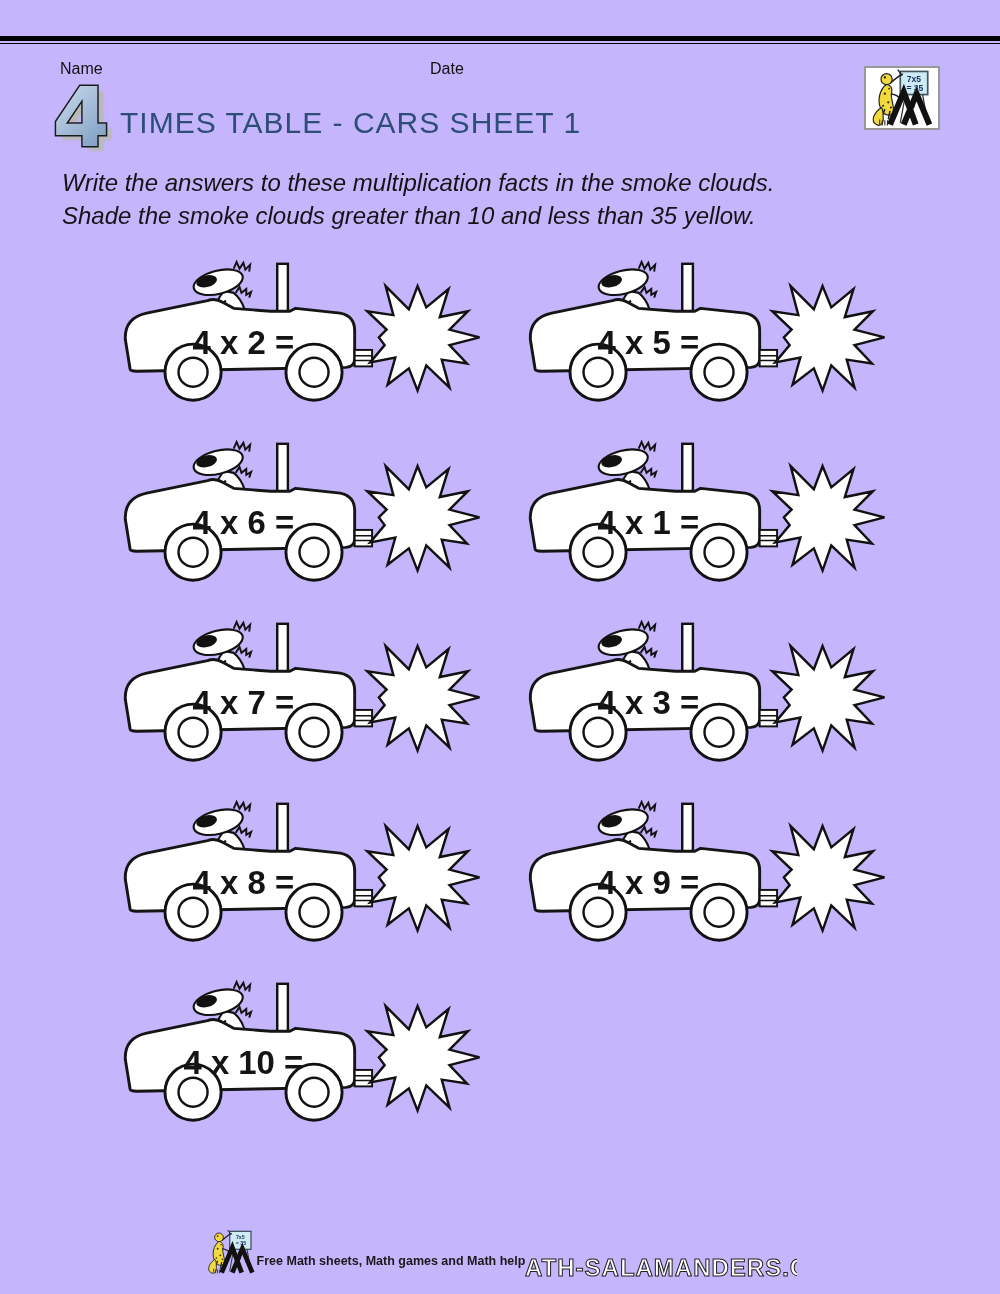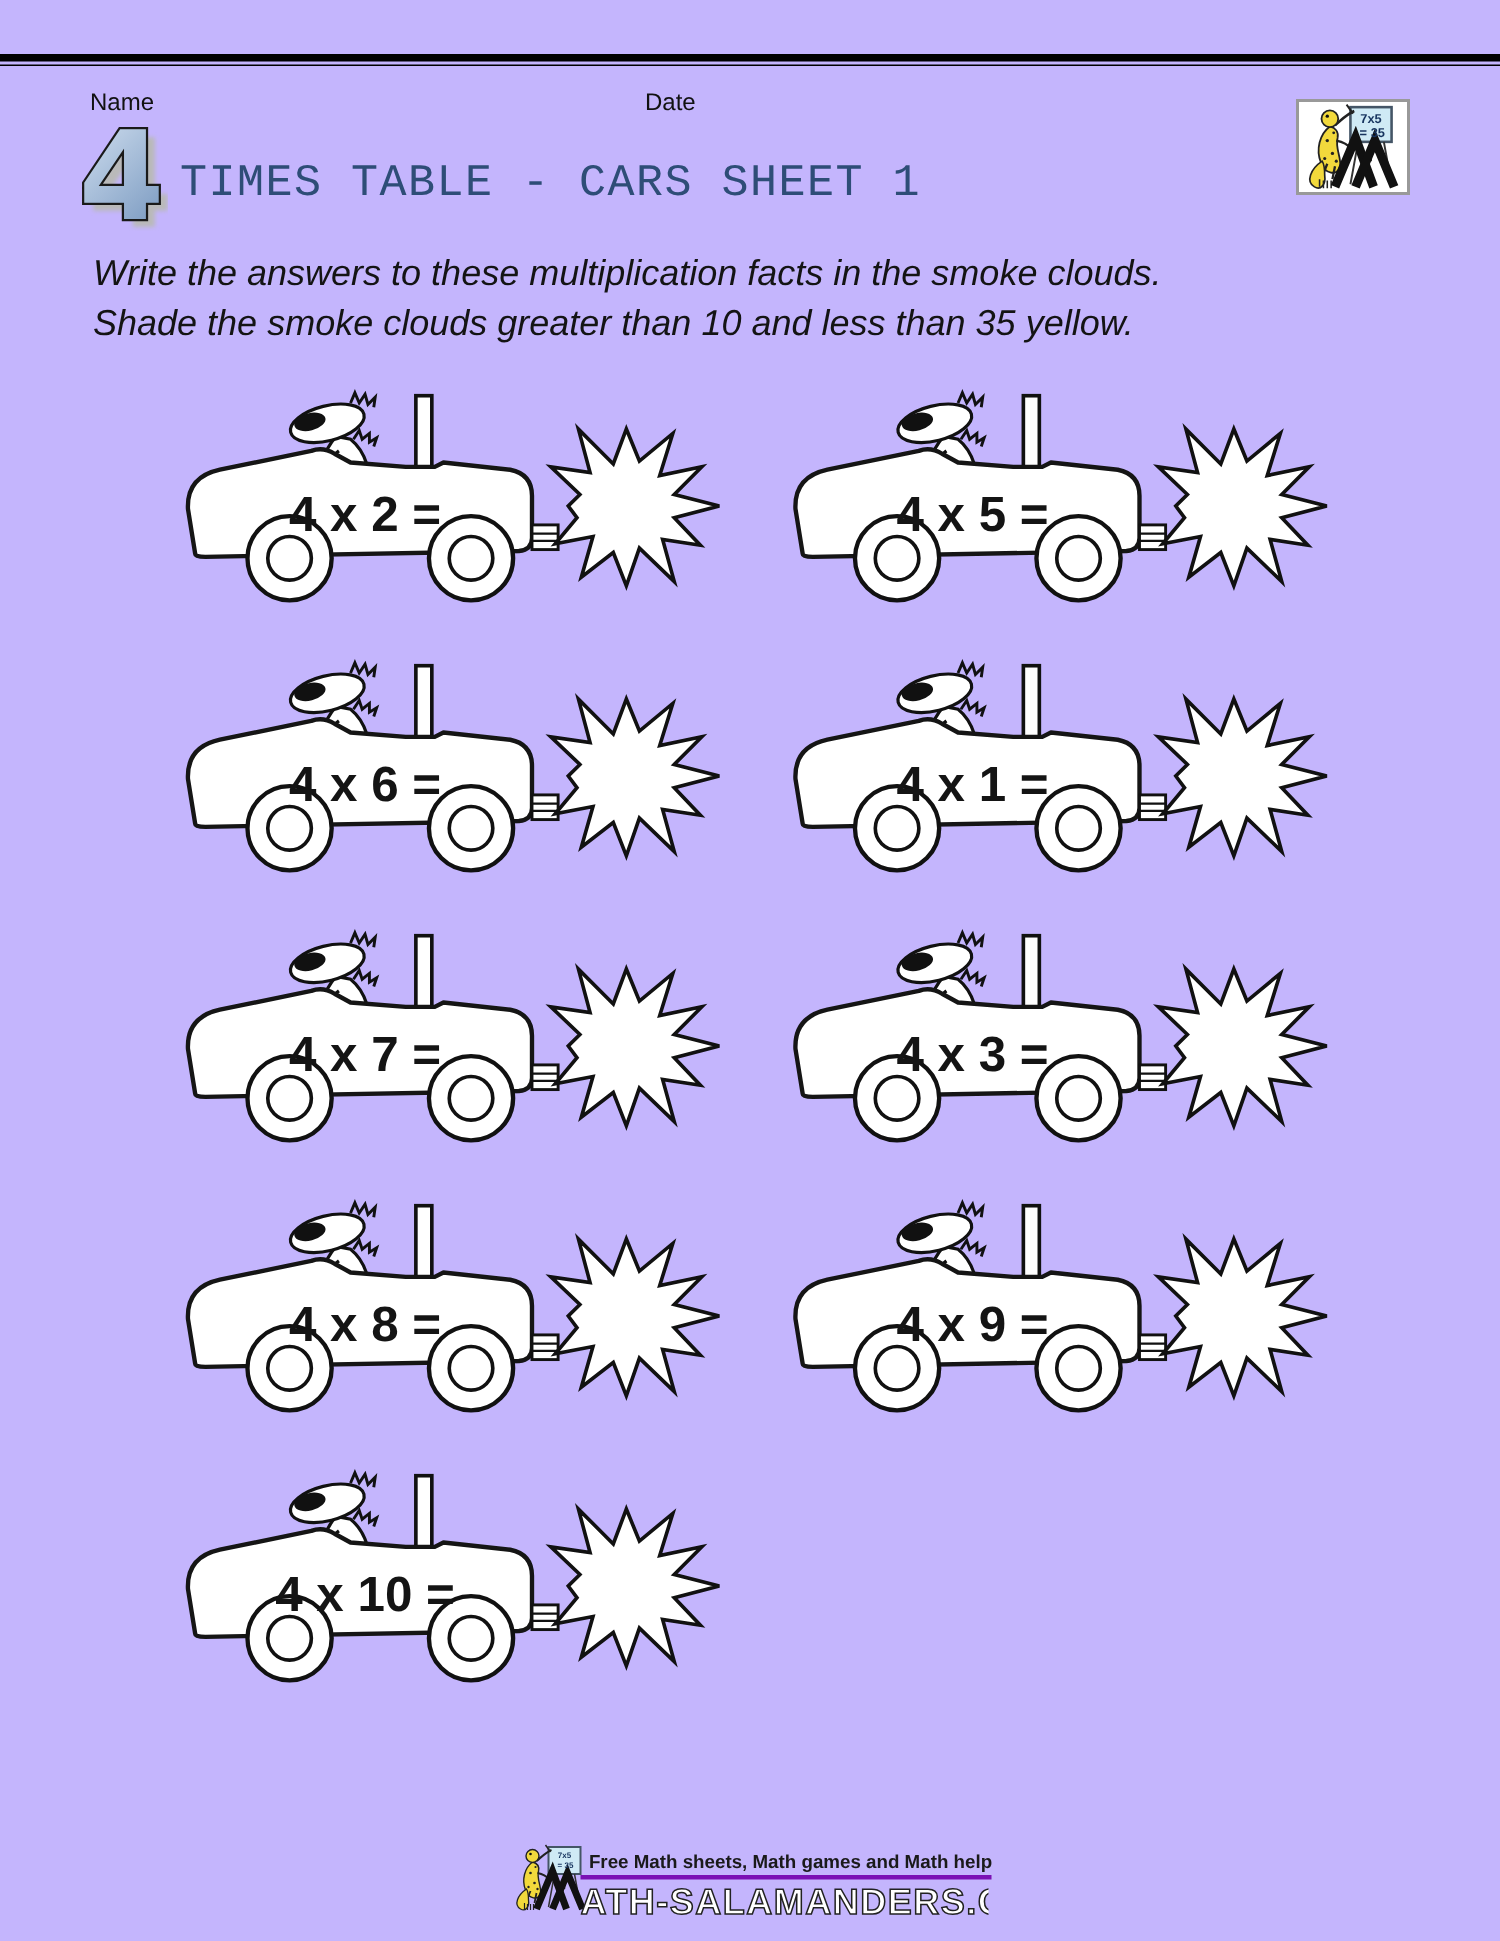--- a/index.html
+++ b/index.html
@@ -10,36 +10,36 @@
   .top-rule-thin{position:absolute;top:43px;left:0;width:1000px;height:1px;background:#000;}
 
   .name-label{position:absolute;top:60px;left:60px;font-size:16px;color:#111;}
   .date-label{position:absolute;top:60px;left:410px;font-size:16px;color:#111;margin-left:20px;}
 
   .corner-logo{position:absolute;top:66px;left:864px;width:76px;height:64px;background:#fff;
                border:2px solid #999;box-sizing:border-box;}
   .corner-logo svg{display:block;width:100%;height:100%;}
 
   .big-num{position:absolute;top:82px;left:50px;width:62px;height:72px;}
-  .page-title{position:absolute;top:106px;left:120px;font-family:Liberation Mono, monospace;
+  .page-title{position:absolute;top:106px;left:120px;font-family:Liberation Sans, sans-serif;
               font-size:30px;letter-spacing:1px;color:#2e4d77;white-space:nowrap;}
 
   .instructions{position:absolute;top:166px;left:62px;font-size:24px;font-style:italic;
                 font-weight:500;color:#141414;line-height:33px;white-space:nowrap;}
 
   .cars-grid{position:absolute;top:258px;left:112px;display:grid;
              grid-template-columns:375px 375px;column-gap:33px;grid-auto-rows:150px;row-gap:16px;gap:30px;}
   .cell{width:375px;height:150px;}
   .cell svg{display:block;width:375px;height:150px;}
   .car-label{font-family:"Liberation Sans",sans-serif;font-size:34px;font-weight:600;fill:#141414;}
 
   .footer{position:absolute;top:1222px;left:0;width:1000px;display:flex;
           justify-content:center;align-items:flex-end;}
   .footer-sala{width:56px;height:60px;flex:0 0 auto;}
-  .footer-right{margin-left:-8px;display:flex;flex-direction:column;}
+  .footer-right{margin-left:-8px;display:flex;flex-direction:row;}
   .tagline{font-size:12.5px;font-weight:bold;color:#1a1a1a;padding-left:6px;white-space:nowrap;}
   .purple-rule{height:3px;background:#7a10b4;margin:2px 0 1px 0;}
   .sitename-svg{display:block;width:272px;height:28px;}
   .sitename-text{font-family:"Liberation Sans",sans-serif;font-size:24px;font-weight:bold;
                  letter-spacing:1px;fill:#fff;stroke:#222;stroke-width:1;}
   .card-text{font-family:"Liberation Sans",sans-serif;font-weight:bold;fill:#16335e;}
 </style>
 </head>
 <body>
 

